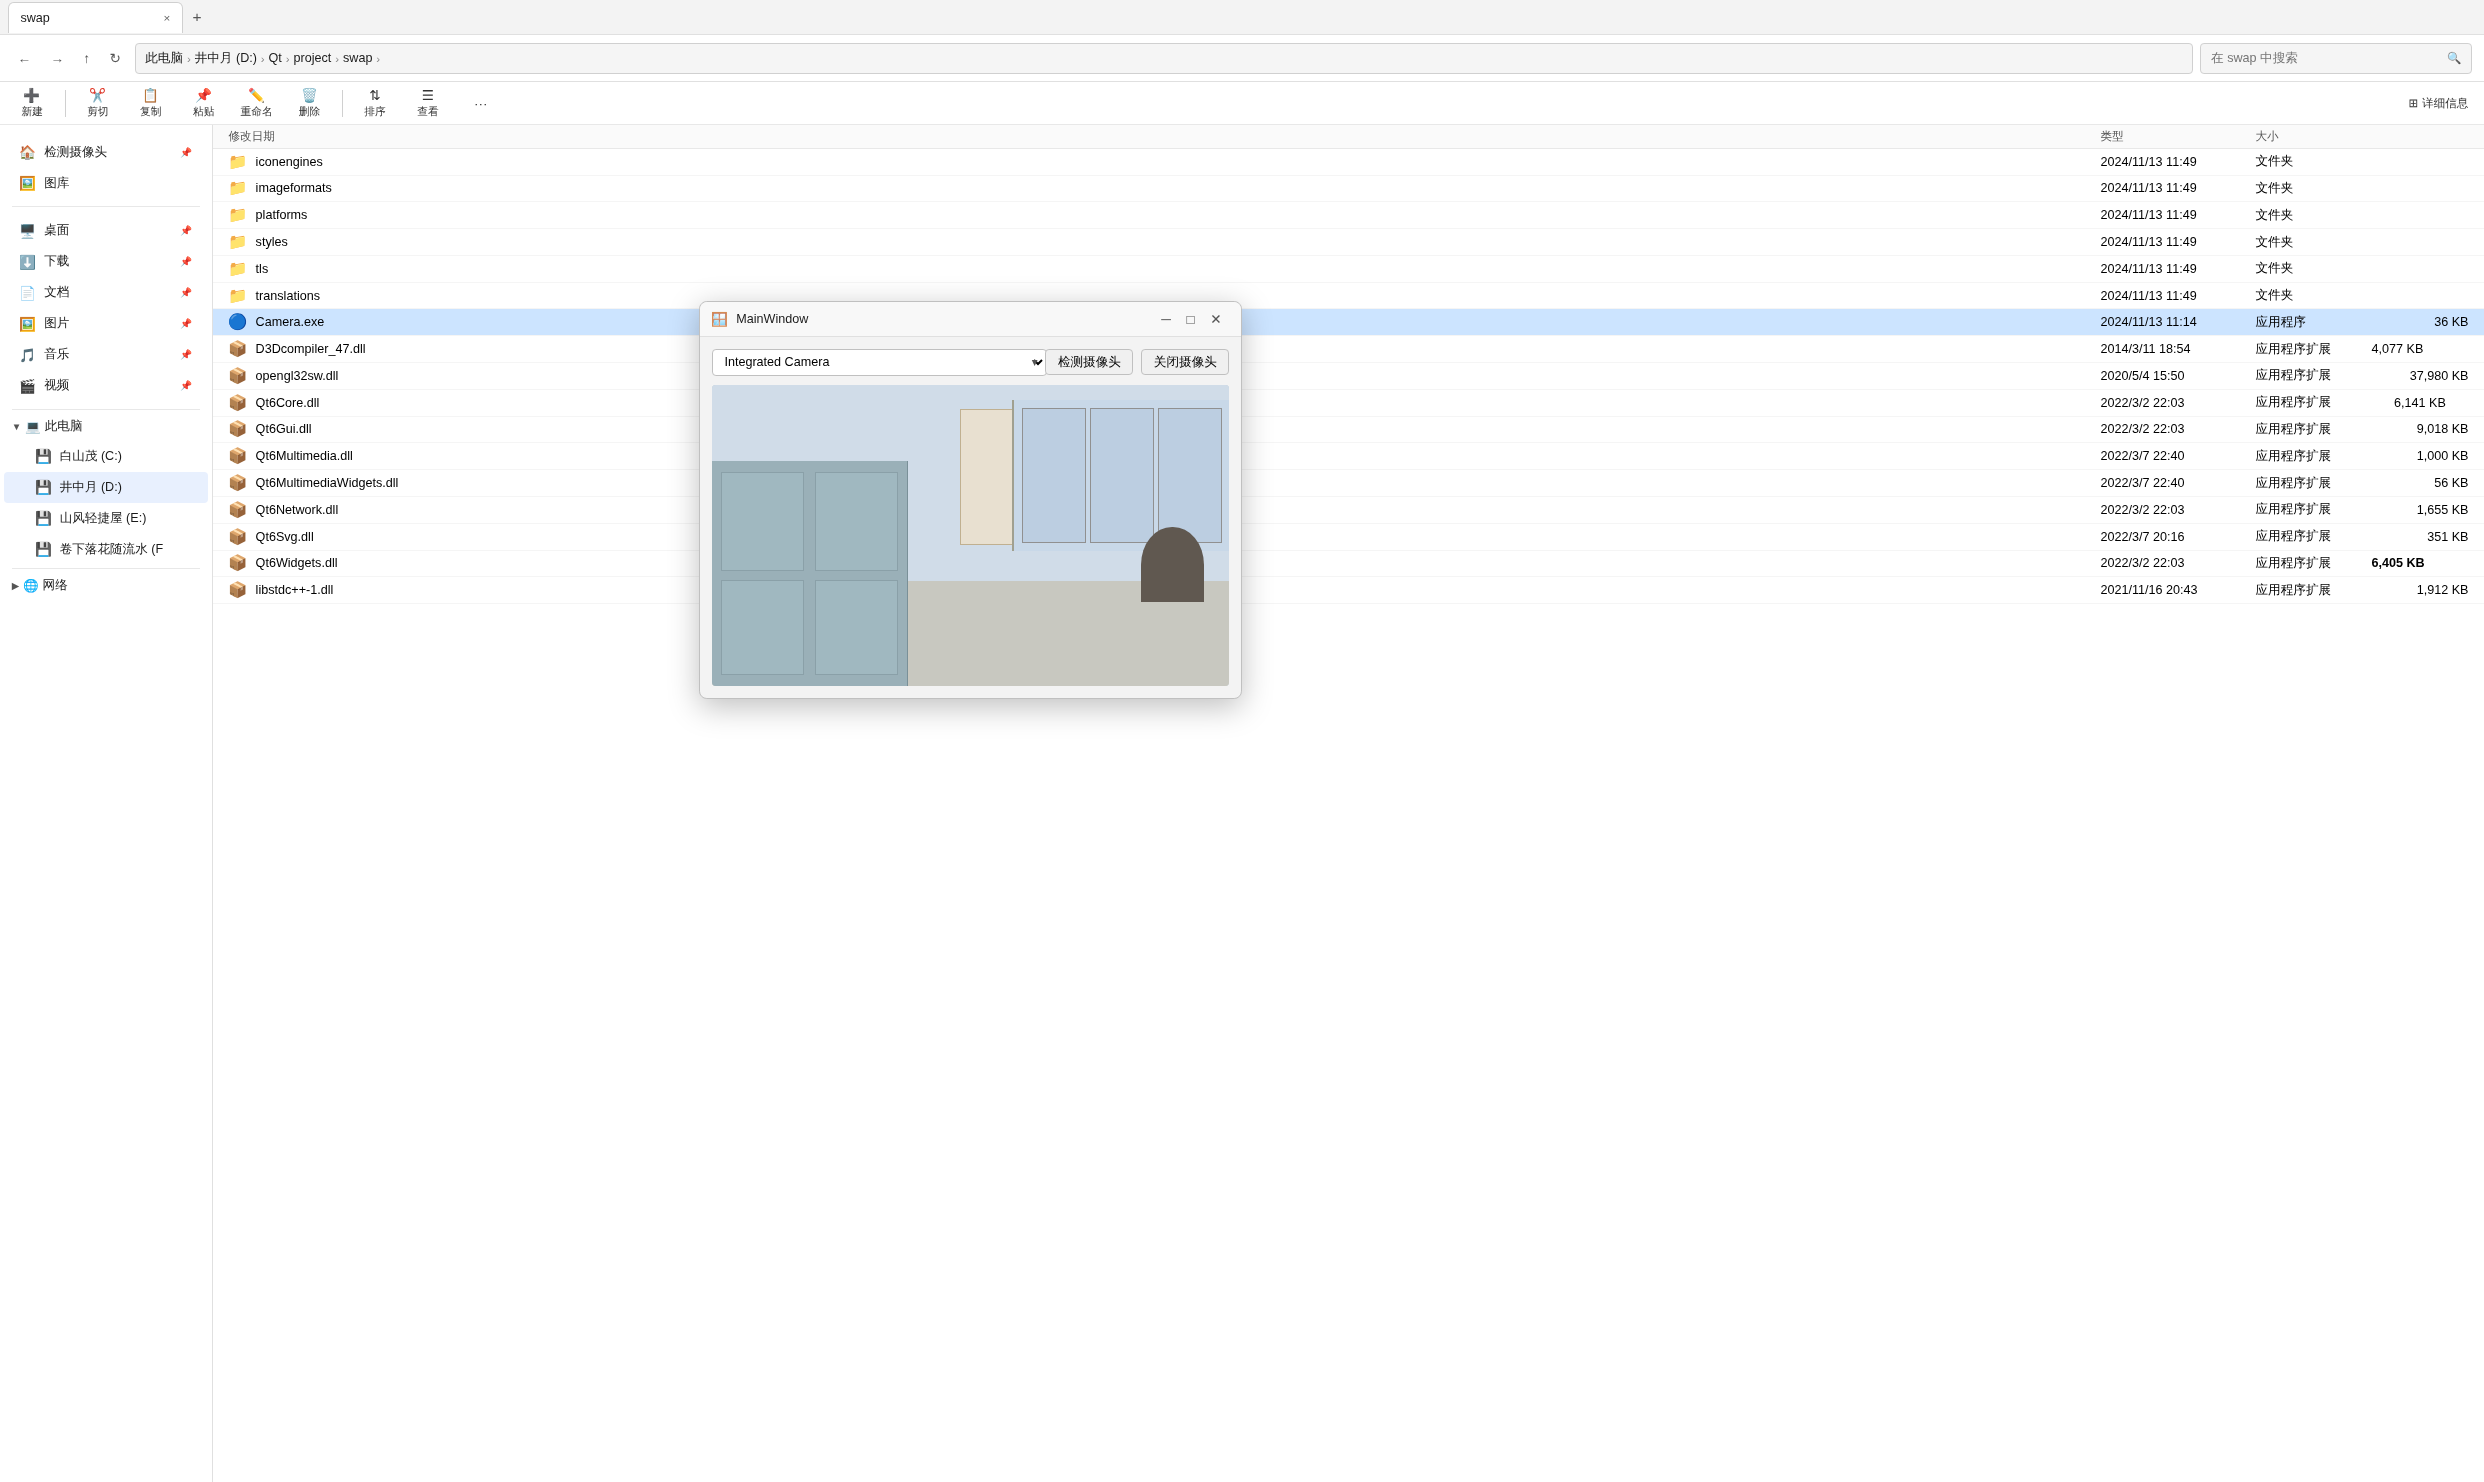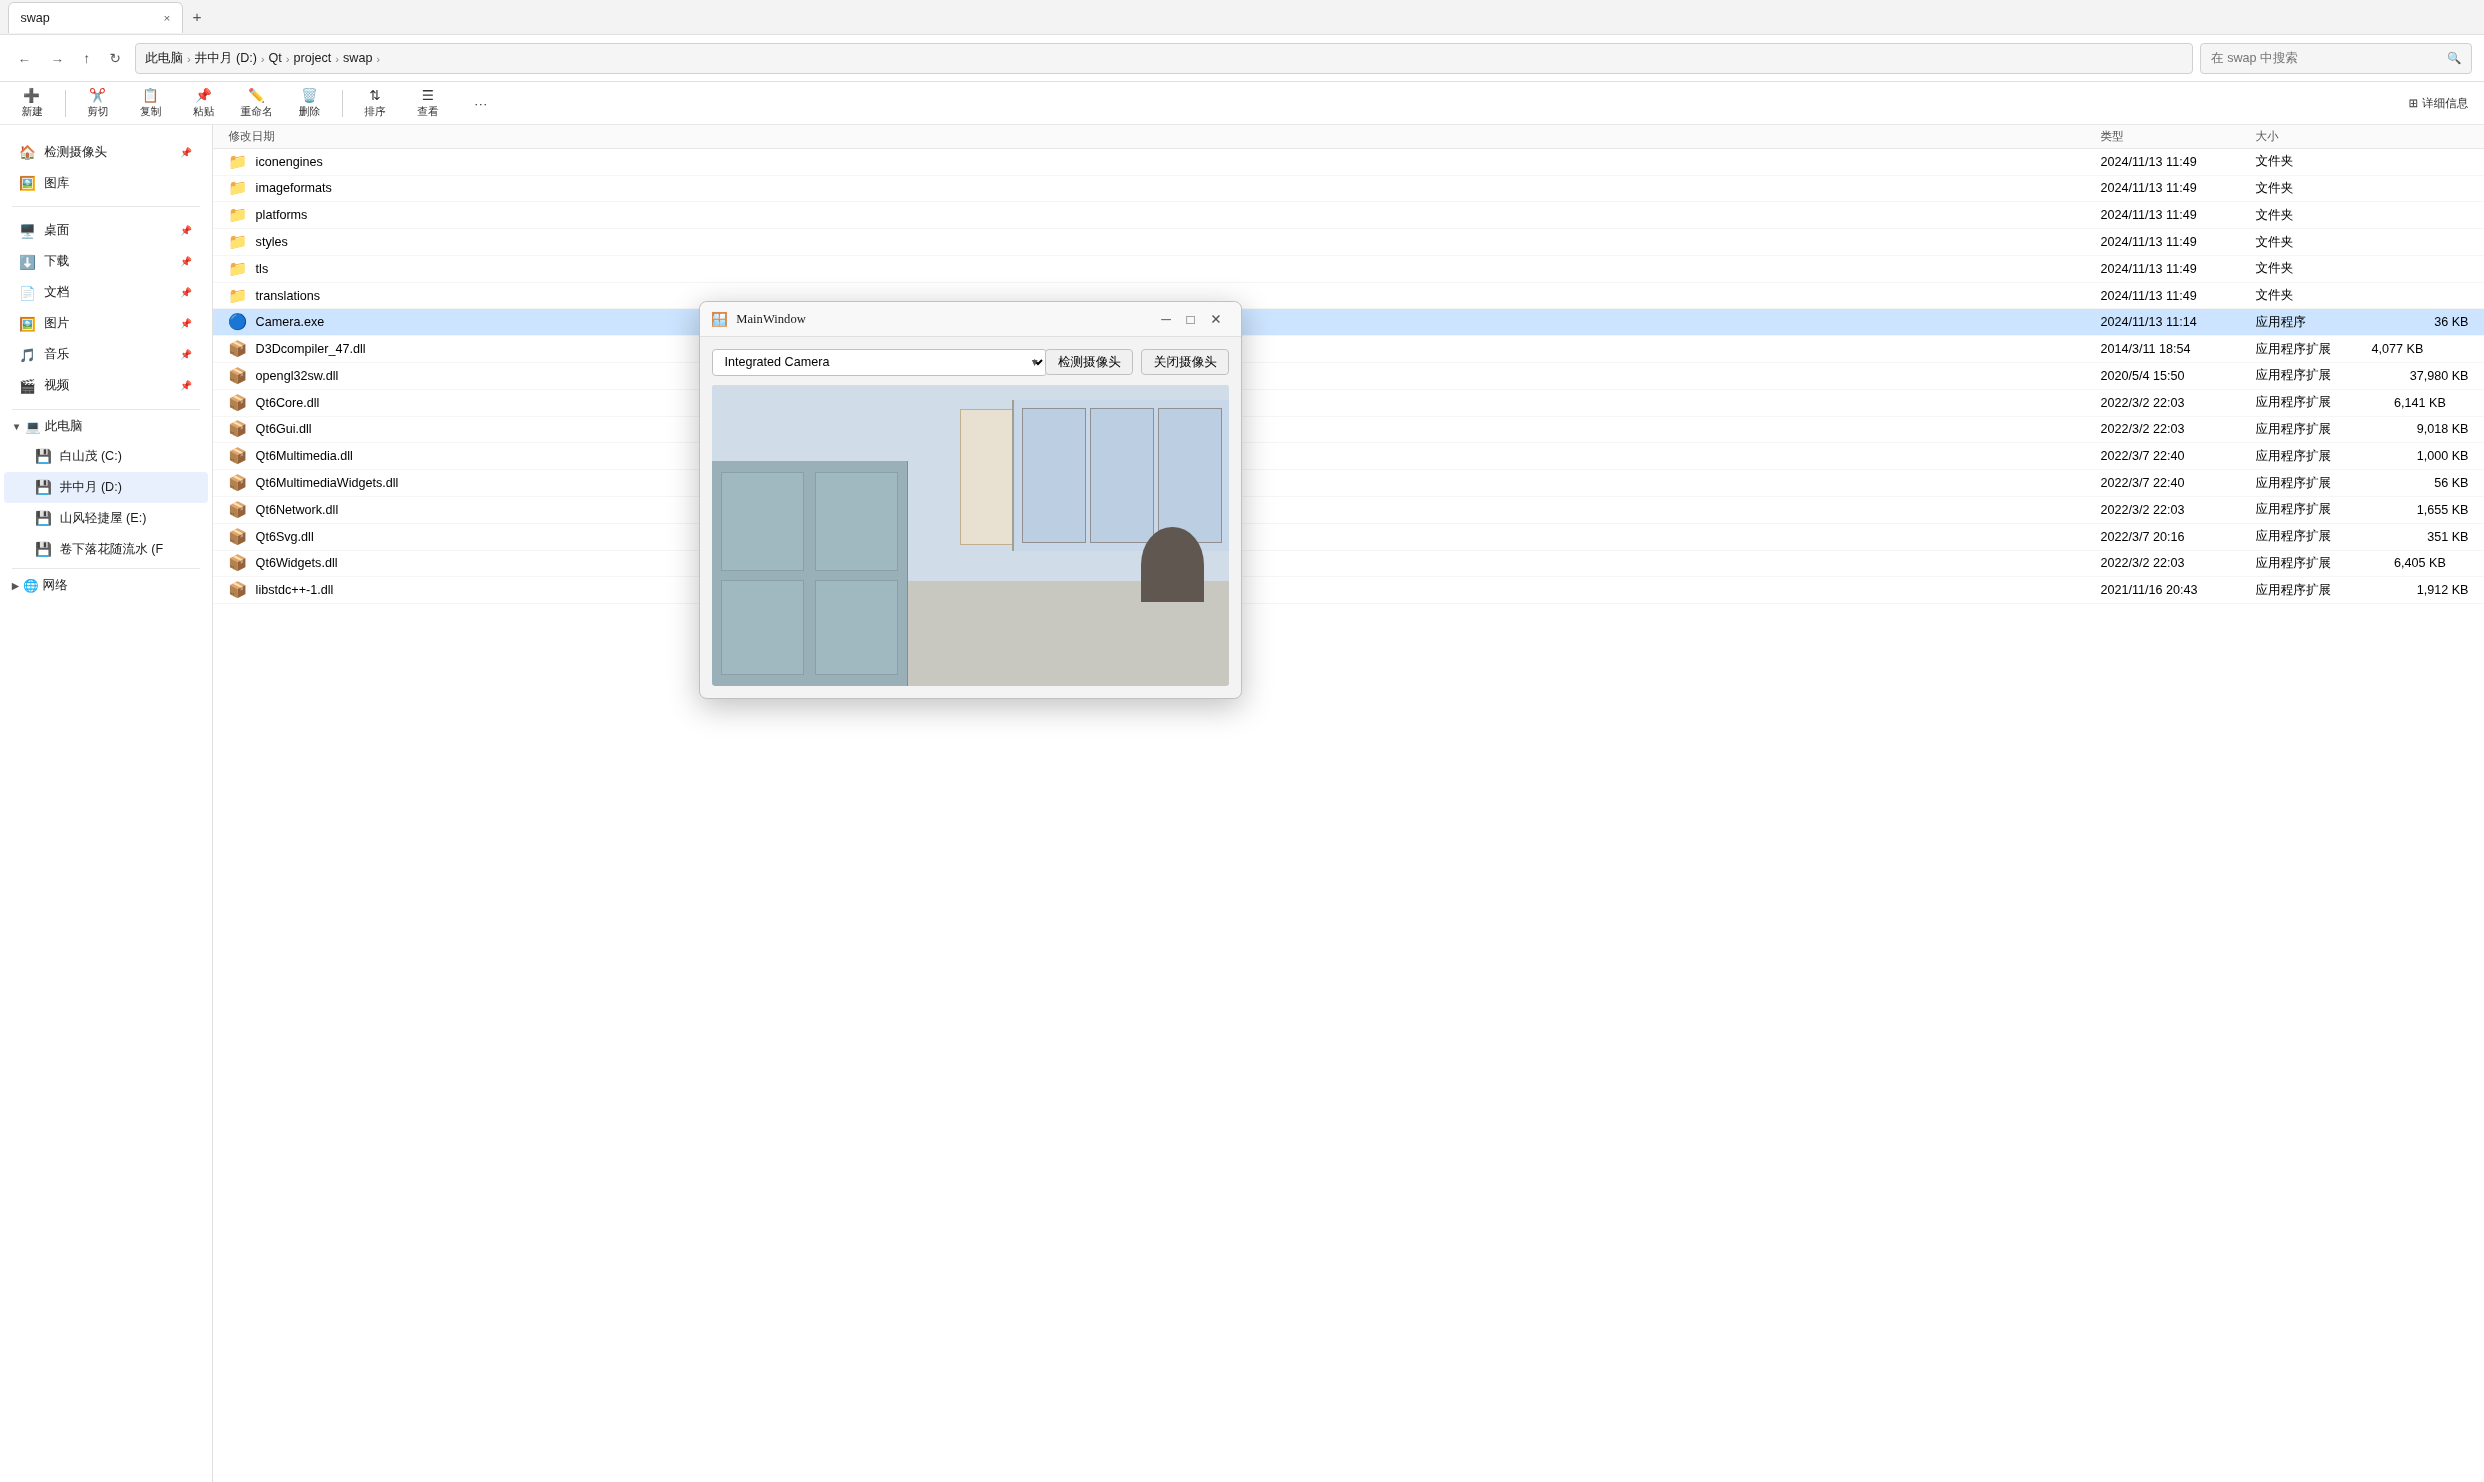--- a/index.html
+++ b/index.html
@@ -85,21 +85,21 @@
     
     .popup-window {
       position: absolute; top: 301px; left: 699px; width: 543px;
       background: #f3f3f3; border: 1px solid #c0c0c0; border-radius: 7.8px;
       box-shadow: 0 7.8px 31px rgba(0,0,0,0.25); z-index: 100;
     }
     .popup-titlebar {
       display: flex; align-items: center; background: #f8f8f8; border-bottom: 1px solid #e0e0e0;
       padding: 7.8px 11.6px; border-radius: 7.8px 7.8px 0 0; height: 35px;
     }
-    .popup-title { font-size: 12.6px; color: #1a1a1a; flex: 1; font-family: Liberation Serif, serif; }
+    .popup-title { font-size: 12.6px; color: #1a1a1a; flex: 1; }
     .popup-btn { background: none; border: none; cursor: pointer; padding: 3.9px 7.8px; color: #555; font-size: 13.6px; border-radius: 3.9px; }
     .popup-body { padding: 11.6px; }
     .popup-toolbar { display: flex; align-items: center; gap: 7.8px; margin-bottom: 9.7px; }
     .camera-select {
       flex: 1; height: 27px; border: 1px solid #c0c0c0; border-radius: 3.9px; padding: 0 7.8px;
       font-size: 12.6px; background: #ffffff;
     }
     .camera-btn {
       padding: 3.9px 11.6px; border: 1px solid #c0c0c0; border-radius: 3.9px; cursor: pointer;
       font-size: 12.6px; background: #f0f0f0;
@@ -426,21 +426,21 @@
       <div>应用程序扩展</div>
       <div style="text-align:right;">351 KB</div>
     </div>
         <div class="file-row">
       <div class="file-name">
         <span class="dll-icon">📦</span>
         <span>Qt6Widgets.dll</span>
       </div>
       <div>2022/3/2 22:03</div>
       <div>应用程序扩展</div>
-      <div style="text-align:center;">6,405 KB</div>
+      <div style="text-align:left;font-weight:bold;">6,405 KB</div>
     </div>
         <div class="file-row">
       <div class="file-name">
         <span class="dll-icon">📦</span>
         <span>libstdc++-1.dll</span>
       </div>
       <div>2021/11/16 20:43</div>
       <div>应用程序扩展</div>
       <div style="text-align:right;">1,912 KB</div>
     </div>

